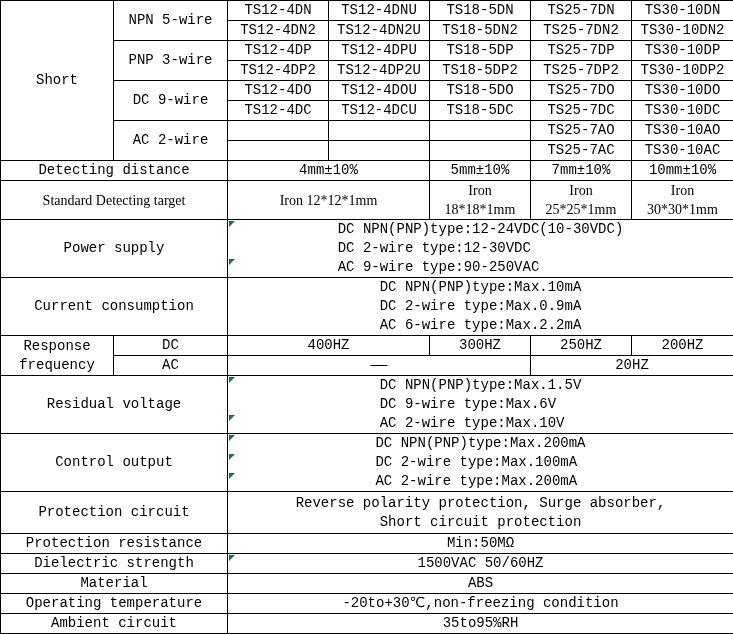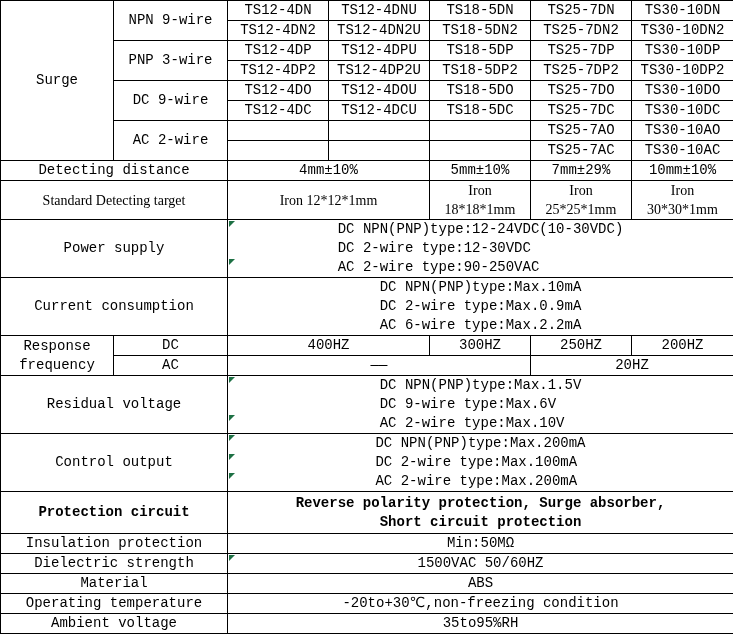--- a/index.html
+++ b/index.html
@@ -22,21 +22,21 @@
     text-align:center;
     vertical-align:middle;
     padding:0;
     line-height:19px;
     white-space:nowrap;
     position:relative;
     overflow:hidden;
   }
   tr.h19{height:19px;}
   tr.h38{height:38px;font-family:Liberation Serif, serif;}
-  tr.h42{height:42px;font-weight:bold;}
+  tr.h42{height:42px;}
   tr.h57{height:57px;}
   .block{display:inline-block;text-align:left;vertical-align:middle;}
   .line{height:19px;line-height:19px;}
   .tri{
     position:absolute;left:1px;width:0;height:0;
     border-top:6px solid var(--green);
     border-right:6px solid transparent;
   }
   .t0{top:1px;} .t19{top:20px;} .t38{top:39px;}
 </style>
@@ -50,22 +50,22 @@
         <col style="width:114px">
     <col style="width:101px">
         <col style="width:101px">
     <col style="width:101px">
         <col style="width:101px">
     <col style="width:102px">
   </colgroup>
 
   <tbody>
         <tr class="h19">
-    <td rowspan="8">Surge</td>
-    <td rowspan="2">NPN 9-wire</td>
+    <td rowspan="8">Short</td>
+    <td rowspan="2">NPN 5-wire</td>
     <td>TS12-4DN</td>
     <td>TS12-4DNU</td>
     <td>TS18-5DN</td>
     <td>TS25-7DN</td>
     <td>TS30-10DN</td>
   </tr>
   <tr class="h19">
     <td>TS12-4DN2</td>
     <td>TS12-4DN2U</td>
     <td>TS18-5DN2</td>
@@ -115,21 +115,21 @@
     <td></td>
     <td></td>
     <td>TS25-7AC</td>
     <td>TS30-10AC</td>
   </tr>
 
   <tr class="h19">
     <td colspan="2">Detecting distance</td>
     <td colspan="2">4mm±10%</td>
     <td>5mm±10%</td>
-    <td>7mm±29%</td>
+    <td>7mm±10%</td>
     <td>10mm±10%</td>
   </tr>
 
   <tr class="h38">
     <td colspan="2">Standard Detecting target</td>
     <td colspan="2">Iron 12*12*1mm</td>
     <td>
       <div class="line">Iron</div>
       <div class="line">18*18*1mm</div>
     </td>
@@ -144,21 +144,21 @@
   </tr>
 
   <tr class="h57">
     <td colspan="2">Power supply</td>
     <td colspan="5">
       <span class="tri t0"></span>
       <span class="tri t38"></span>
       <div class="block">
         <div class="line">DC NPN(PNP)type:12-24VDC(10-30VDC)</div>
         <div class="line">DC 2-wire type:12-30VDC</div>
-        <div class="line">AC 2-wire type:90-250VAC</div>
+        <div class="line">AC 9-wire type:90-250VAC</div>
       </div>
     </td>
   </tr>
 
   <tr class="h57">
     <td colspan="2">Current consumption</td>
     <td colspan="5">
       <div class="block">
         <div class="line">DC NPN(PNP)type:Max.10mA</div>
         <div class="line">DC 2-wire type:Max.0.9mA</div>
@@ -214,40 +214,40 @@
 
   <tr class="h42">
     <td colspan="2">Protection circuit</td>
     <td colspan="5">
       <div class="line">Reverse polarity protection, Surge absorber,</div>
       <div class="line">Short circuit protection</div>
     </td>
   </tr>
 
   <tr class="h19">
-    <td colspan="2">Insulation protection</td>
+    <td colspan="2">Protection resistance</td>
     <td colspan="5">Min:50MΩ</td>
   </tr>
   <tr class="h19">
     <td colspan="2">Dielectric strength</td>
     <td colspan="5">
       <span class="tri t0"></span>
       <span>1500VAC 50/60HZ</span>
     </td>
   </tr>
   <tr class="h19">
     <td colspan="2">Material</td>
     <td colspan="5">ABS</td>
   </tr>
   <tr class="h19">
     <td colspan="2">Operating temperature</td>
     <td colspan="5">-20to+30℃,non-freezing condition</td>
   </tr>
   <tr class="h19">
-    <td colspan="2">Ambient voltage</td>
+    <td colspan="2">Ambient circuit</td>
     <td colspan="5">35to95%RH</td>
   </tr>
   <tr class="h19">
     <td colspan="2">Protection</td>
     <td colspan="5">IP67</td>
   </tr>
 </tbody>
     </table>
 </div>
 

